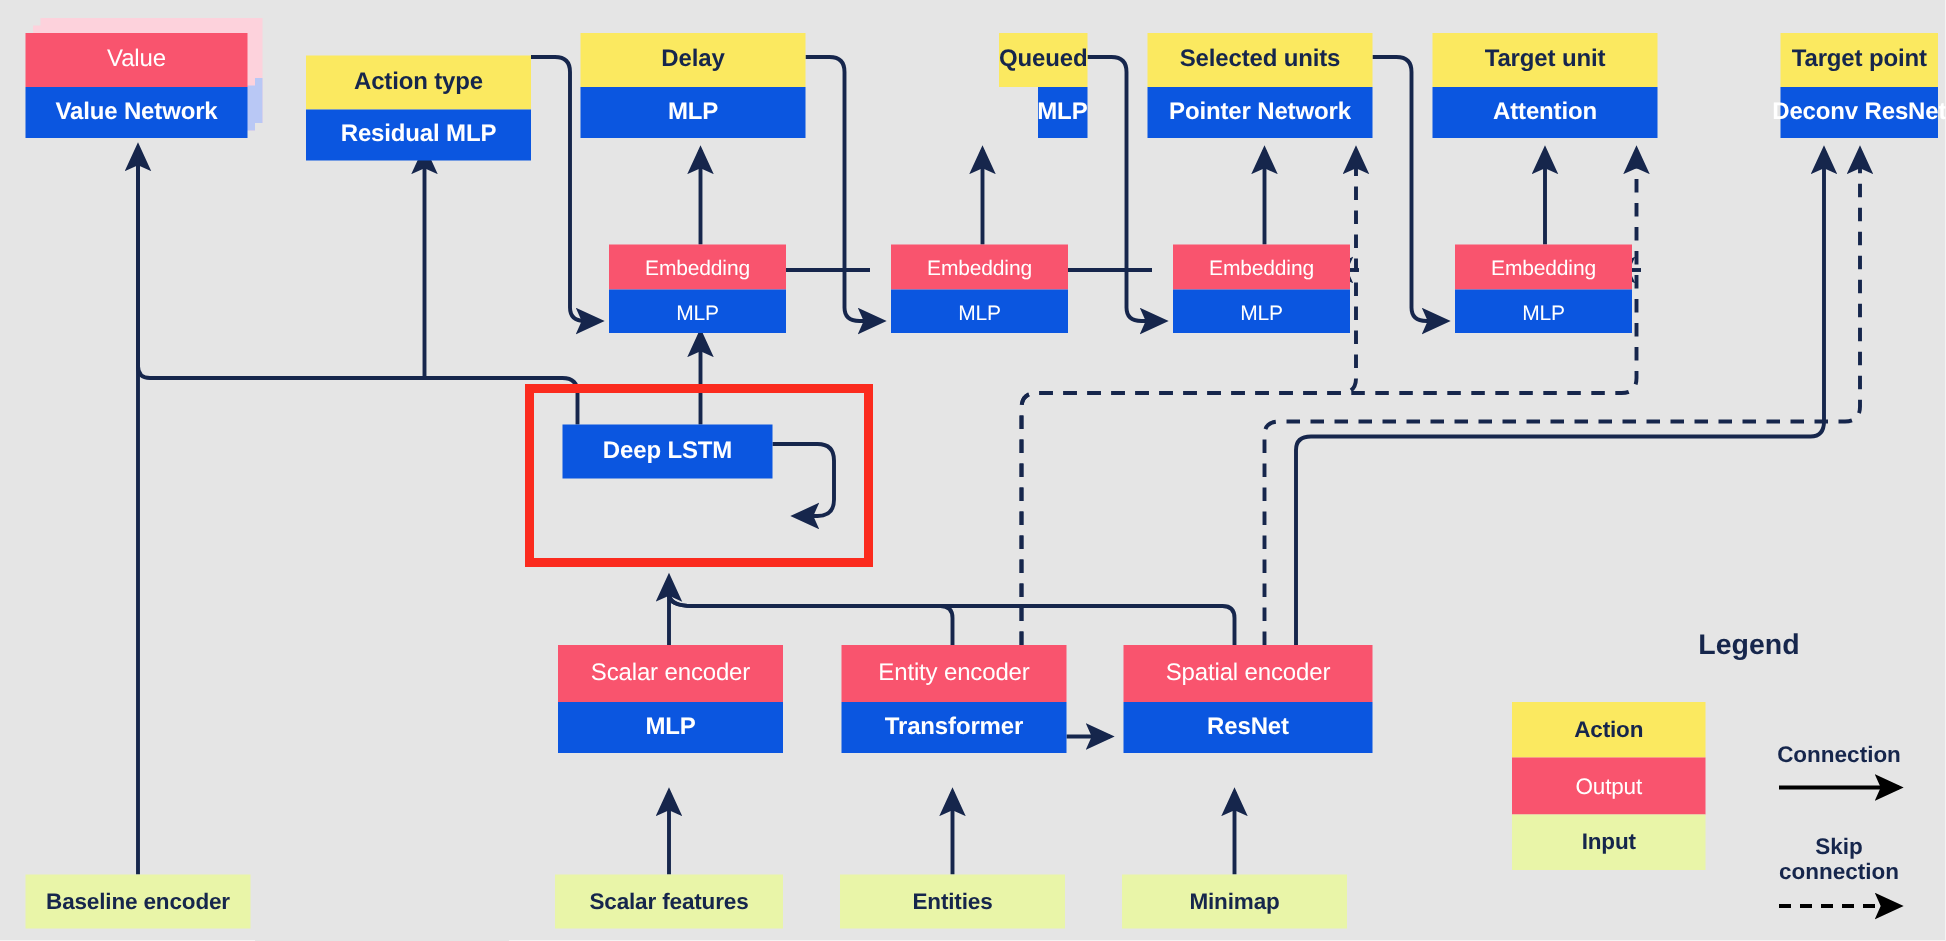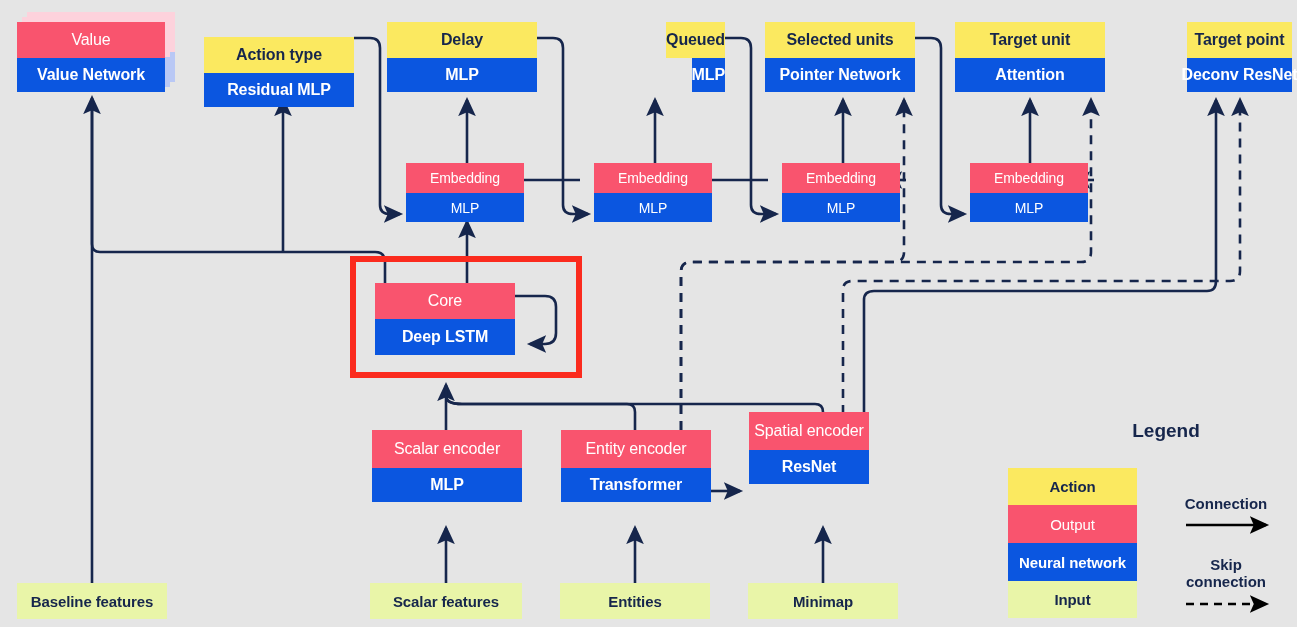--- a/index.html
+++ b/index.html
@@ -197,61 +197,59 @@
   </div>
 
   <div class="node" style="left:970px;top:163px;width:118px;height:59px;">
     <div class="cell c-output" style="height:30px;font-size:14px;">Embedding</div>
     <div class="cell c-net" style="height:29px;font-size:14px;font-weight:400;">MLP</div>
   </div>
 
   <div class="highlight" style="left:350px;top:256px;width:232px;height:122px;"></div>
 
   <div class="node" style="left:375px;top:283px;width:140px;height:72px;">
-    <div class="cell c-output" style="height:36px;font-size:16px;">Core</div>
     <div class="cell c-net" style="height:36px;font-size:16px;">Deep LSTM</div>
   </div>
 
   <div class="node" style="left:372px;top:430px;width:150px;height:72px;">
     <div class="cell c-output" style="height:38px;font-size:16px;">Scalar encoder</div>
     <div class="cell c-net" style="height:34px;font-size:16px;">MLP</div>
   </div>
 
   <div class="node" style="left:561px;top:430px;width:150px;height:72px;">
     <div class="cell c-output" style="height:38px;font-size:16px;">Entity encoder</div>
     <div class="cell c-net" style="height:34px;font-size:16px;">Transformer</div>
   </div>
 
-  <div class="node" style="left:749px;top:412px;width:120px;height:72px;">
+  <div class="node" style="left:749px;top:430px;width:166px;height:72px;">
     <div class="cell c-output" style="height:38px;font-size:16px;">Spatial encoder</div>
     <div class="cell c-net" style="height:34px;font-size:16px;">ResNet</div>
   </div>
 
   <div class="node" style="left:17px;top:583px;width:150px;height:36px;">
-    <div class="cell c-input" style="height:36px;font-size:15px;">Baseline features</div>
+    <div class="cell c-input" style="height:36px;font-size:15px;">Baseline encoder</div>
   </div>
 
   <div class="node" style="left:370px;top:583px;width:152px;height:36px;">
     <div class="cell c-input" style="height:36px;font-size:15px;">Scalar features</div>
   </div>
 
   <div class="node" style="left:560px;top:583px;width:150px;height:36px;">
     <div class="cell c-input" style="height:36px;font-size:15px;">Entities</div>
   </div>
 
   <div class="node" style="left:748px;top:583px;width:150px;height:36px;">
     <div class="cell c-input" style="height:36px;font-size:15px;">Minimap</div>
   </div>
 
   <div class="legend-title" style="left:1166px;top:420px;transform:translateX(-50%);text-align:right;">Legend</div>
 
   <div class="legend-stack" style="left:1008px;top:468px;width:129px;height:150px;">
     <div class="cell c-action" style="height:37px;">Action</div>
     <div class="cell c-output" style="height:38px;font-weight:400;">Output</div>
-    <div class="cell c-net" style="height:38px;">Neural network</div>
     <div class="cell c-input" style="height:37px;">Input</div>
   </div>
 
   <div class="legend-label" style="left:1226px;top:495px;transform:translateX(-50%);width:160px;">Connection</div>
 
   <div class="legend-label" style="left:1226px;top:556px;transform:translateX(-50%);width:160px;">
     <span>Skip</span><br>
     <span>connection</span>
   </div>
 

